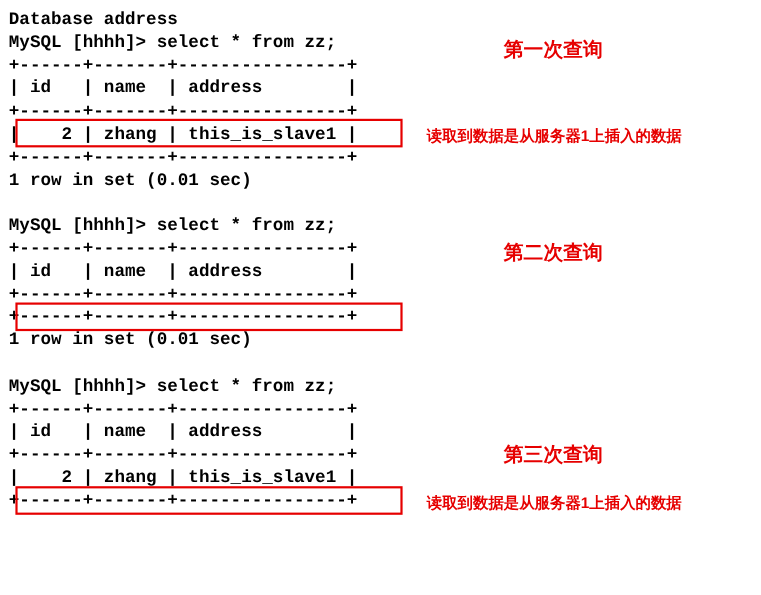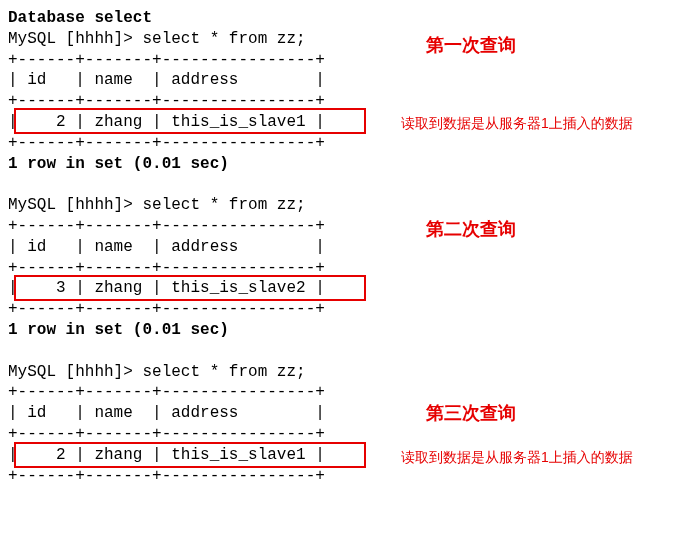--- a/index.html
+++ b/index.html
@@ -11,60 +11,59 @@
     line-height: 1.3;
     background: #fff;
     color: #000;
     width: 692px;
   }
   .wrap {
     position: relative;
   }
   .term {
     white-space: pre;
-    font-weight: normal;
+    font-weight: bold;
   }
   .bold { font-weight: bold; }
   .annot {
     position: absolute;
     color: #e60000;
     font-family: "Microsoft YaHei", "SimSun", sans-serif;
     font-weight: bold;
     font-size: 16px;
     white-space: nowrap;
   }
-  .annot-title { font-size: 18px; }
-  .annot-note { font-size: 14px; font-weight: normal; margin-left: 13px; }
+  .annot-title { font-size: 18px; margin-left: 32px; }
+  .annot-note { font-size: 14px; font-weight: bold; }
   .redbox {
     position: absolute;
     border: 2px solid #e60000;
     pointer-events: none;
   }
 </style>
 </head>
 <body>
 
 <div class="wrap">
 
-  <div class="term bold">Database select</div>
+  <div class="term bold">Database address</div>
 
   <div class="term">MySQL [hhhh]&gt; select * from zz;</div>
   <div class="term">+------+-------+----------------+</div>
   <div class="term">| id   | name  | address        |</div>
   <div class="term">+------+-------+----------------+</div>
   <div class="term">|    2 | zhang | this_is_slave1 |</div>
   <div class="term">+------+-------+----------------+</div>
   <div class="term bold">1 row in set (0.01 sec)</div>
   <div class="term">&nbsp;</div>
 
   <div class="term">MySQL [hhhh]&gt; select * from zz;</div>
   <div class="term">+------+-------+----------------+</div>
   <div class="term">| id   | name  | address        |</div>
   <div class="term">+------+-------+----------------+</div>
-  <div class="term">|    3 | zhang | this_is_slave2 |</div>
   <div class="term">+------+-------+----------------+</div>
   <div class="term bold">1 row in set (0.01 sec)</div>
   <div class="term">&nbsp;</div>
 
   <div class="term">MySQL [hhhh]&gt; select * from zz;</div>
   <div class="term">+------+-------+----------------+</div>
   <div class="term">| id   | name  | address        |</div>
   <div class="term">+------+-------+----------------+</div>
   <div class="term">|    2 | zhang | this_is_slave1 |</div>
   <div class="term">+------+-------+----------------+</div>

